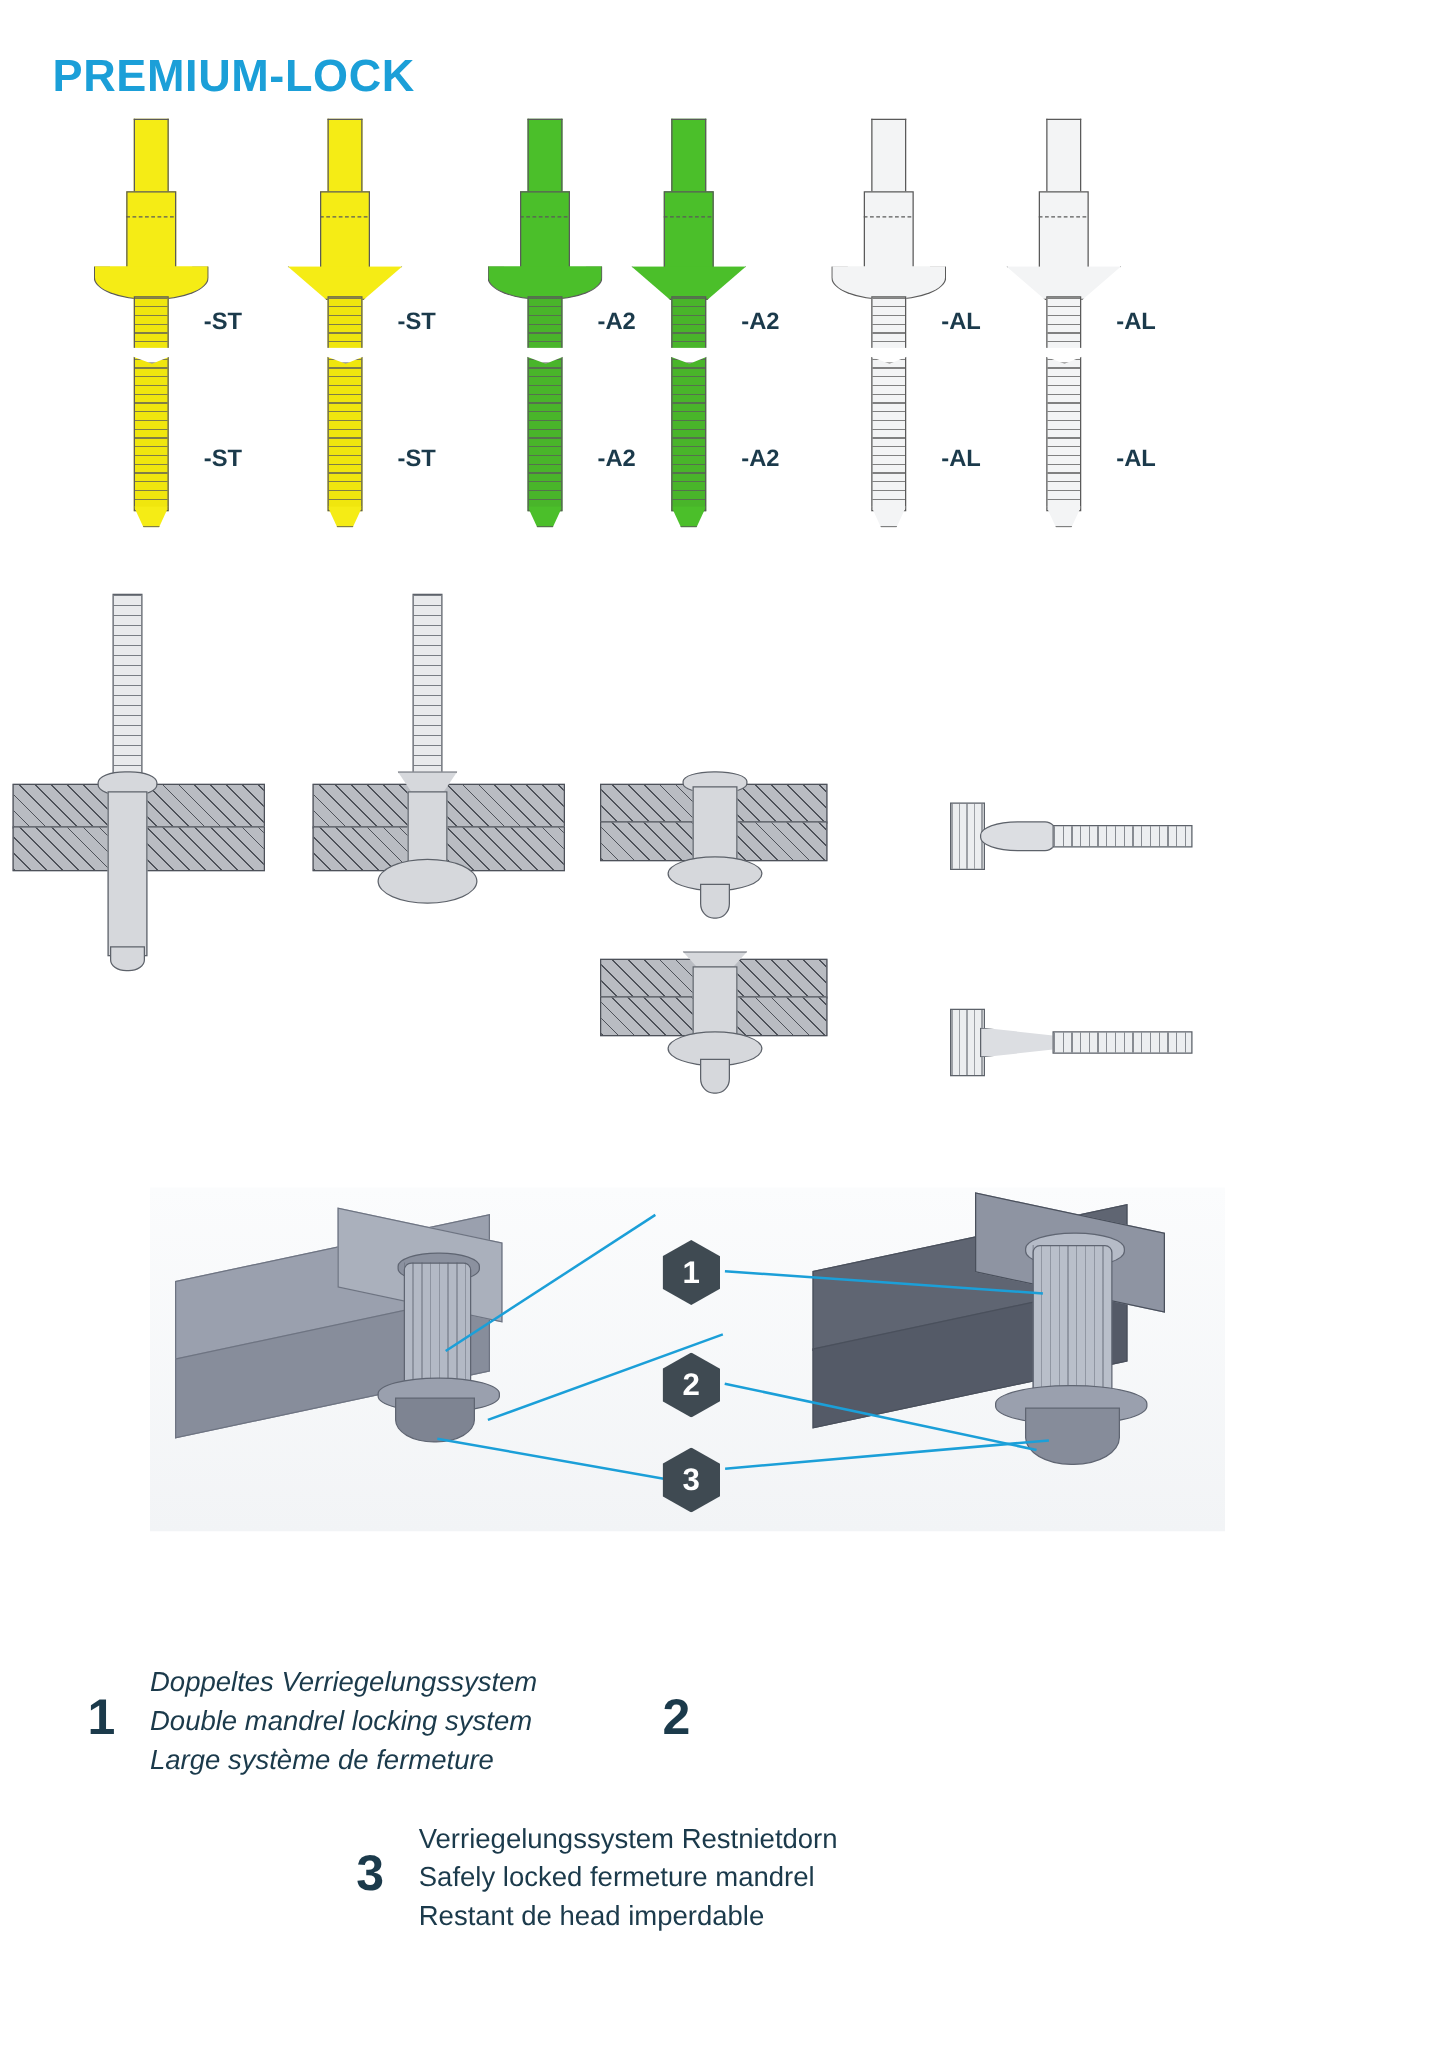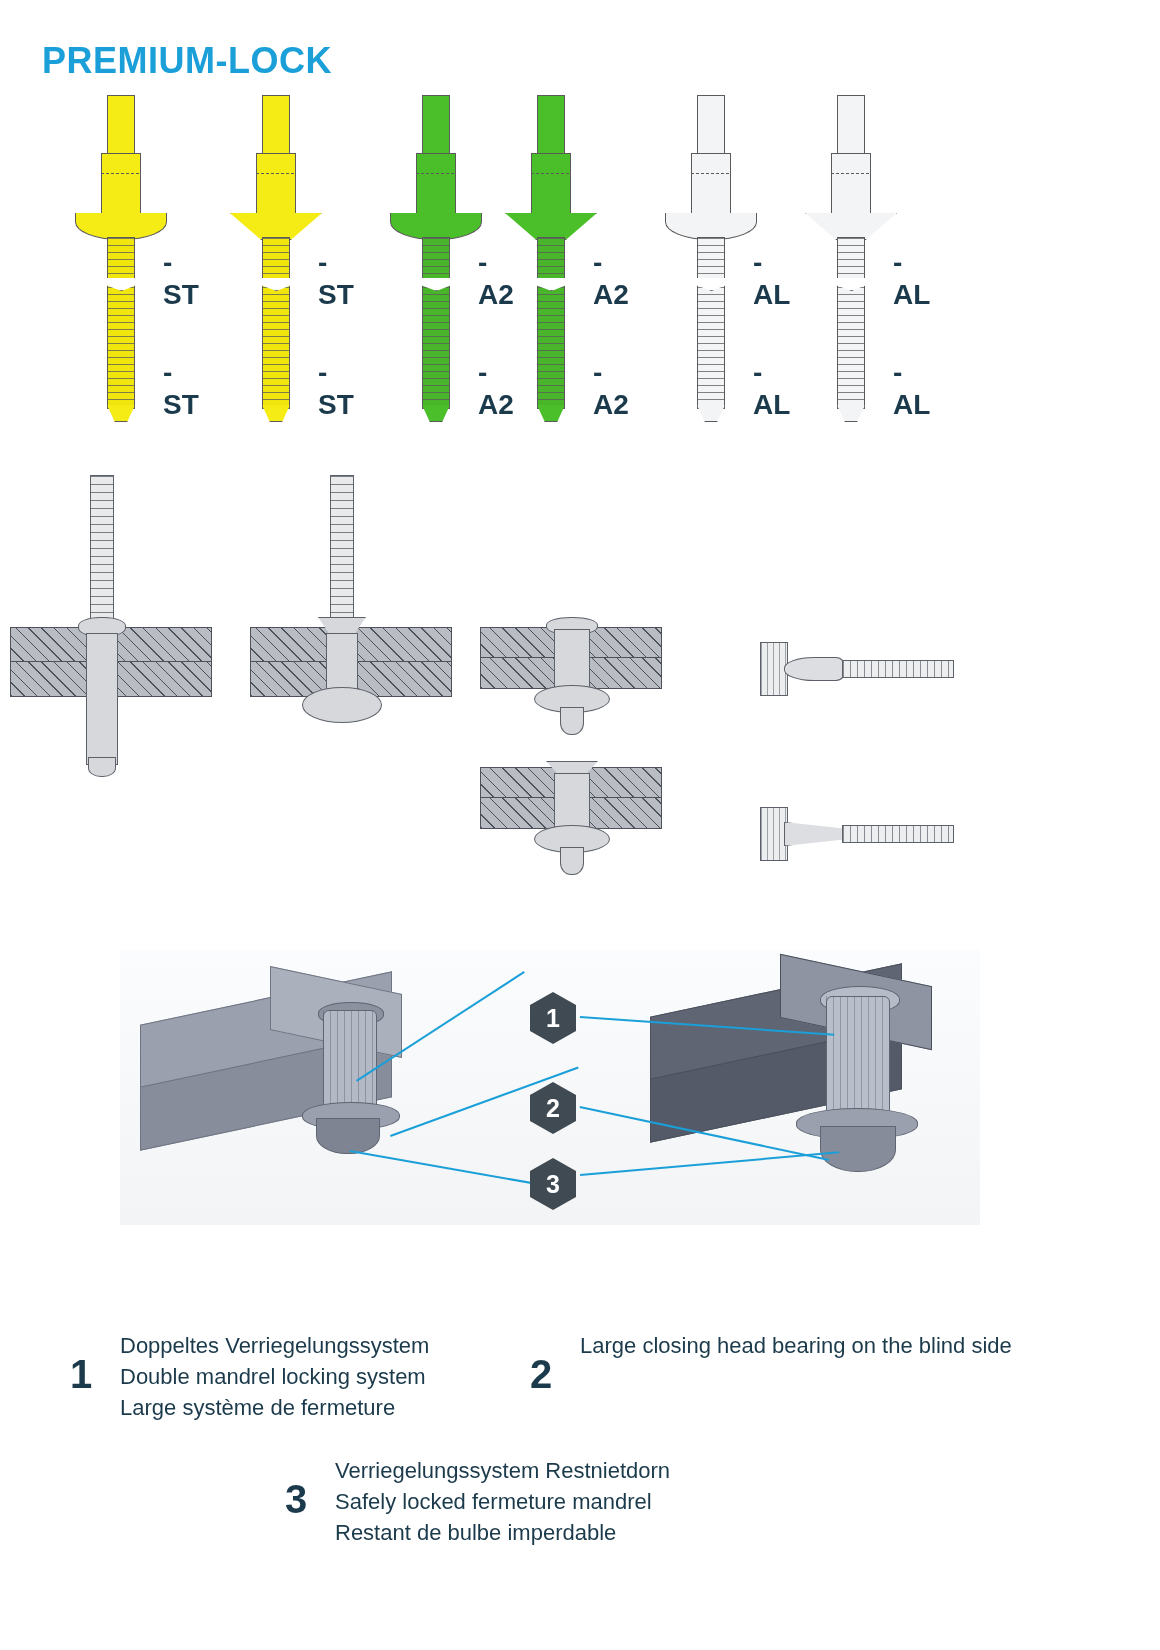--- a/index.html
+++ b/index.html
@@ -53,21 +53,21 @@
   }
   .rivet .tip{
     position:absolute;left:62px;top:310px;width:26px;height:16px;
     border:1.5px solid #5a5a5a;border-top:none;
     clip-path:polygon(0 0,100% 0,72% 100%,28% 100%);
   }
   .rivet .midline{
     position:absolute;left:56px;top:78px;width:38px;height:0;
     border-top:1.5px dashed #5a5a5a;
   }
-  .lbl{position:absolute;font-size:28px;font-weight:bold;color:#1b3a4b;}
+  .lbl{position:absolute;font-size:19px;font-weight:bold;color:#1b3a4b;}
   .lbl-top{top:152px;left:118px;}
   .lbl-bot{top:262px;left:118px;}
 
   
   .y .stem-top,.y .body,.y .flange-dome,.y .flange-csk,.y .shank,.y .tip{background-color:#f5ec15;}
   .y .shank{background-color:#f0e60e;}
   .g .stem-top,.g .body,.g .flange-dome,.g .flange-csk,.g .shank,.g .tip{background-color:#4bbf2a;}
   .g .shank{background-color:#49b52a;}
   .a .stem-top,.a .body,.a .flange-dome,.a .flange-csk,.a .shank,.a .tip{background-color:#f3f4f5;}
 
@@ -264,35 +264,34 @@
 
   <div class="callout" style="left:410px;top:42px;">1</div>
   <div class="callout" style="left:410px;top:132px;">2</div>
   <div class="callout" style="left:410px;top:208px;">3</div>
 </div>
 
 <div class="legend">
 
   <div class="lg-item" style="left:70px;top:30px;width:500px;">
     <div class="lg-num" style="left:0;top:22px;">1</div>
-    <div class="lg-lines" style="left:50px;top:0;">
+    <div class="lg-lines" style="left:50px;top:0;font-style:italic;">
       <div>Doppeltes Verriegelungssystem</div>
       <div>Double mandrel locking system</div>
       <div>Large système de fermeture</div>
     </div>
   </div>
 
   <div class="lg-item" style="left:530px;top:30px;width:620px;">
     <div class="lg-num" style="left:0;top:22px;">2</div>
     <div class="lg-lines" style="left:50px;top:0;">
-      <div>Large closing head bearing on the blind side</div>
     </div>
   </div>
 
   <div class="lg-item" style="left:285px;top:155px;width:600px;">
     <div class="lg-num" style="left:0;top:22px;">3</div>
     <div class="lg-lines" style="left:50px;top:0;">
       <div>Verriegelungssystem Restnietdorn</div>
       <div>Safely locked fermeture mandrel</div>
-      <div>Restant de bulbe imperdable</div>
+      <div>Restant de head imperdable</div>
     </div>
   </div>
 </div>
 
 </body></html>

